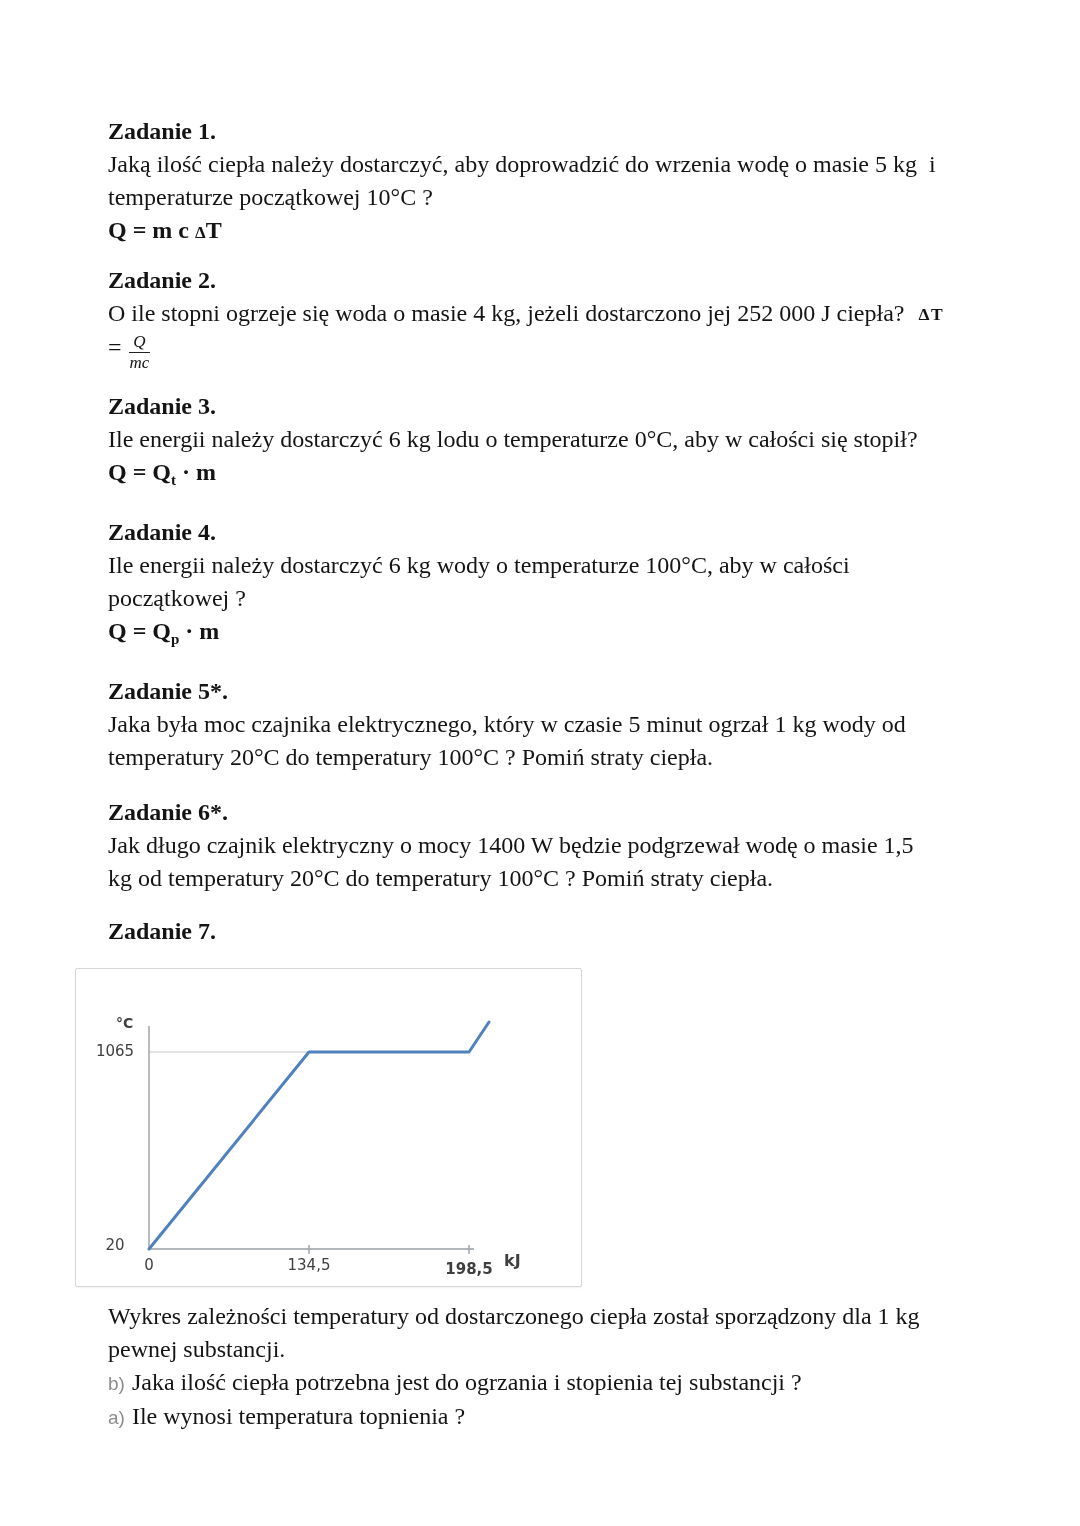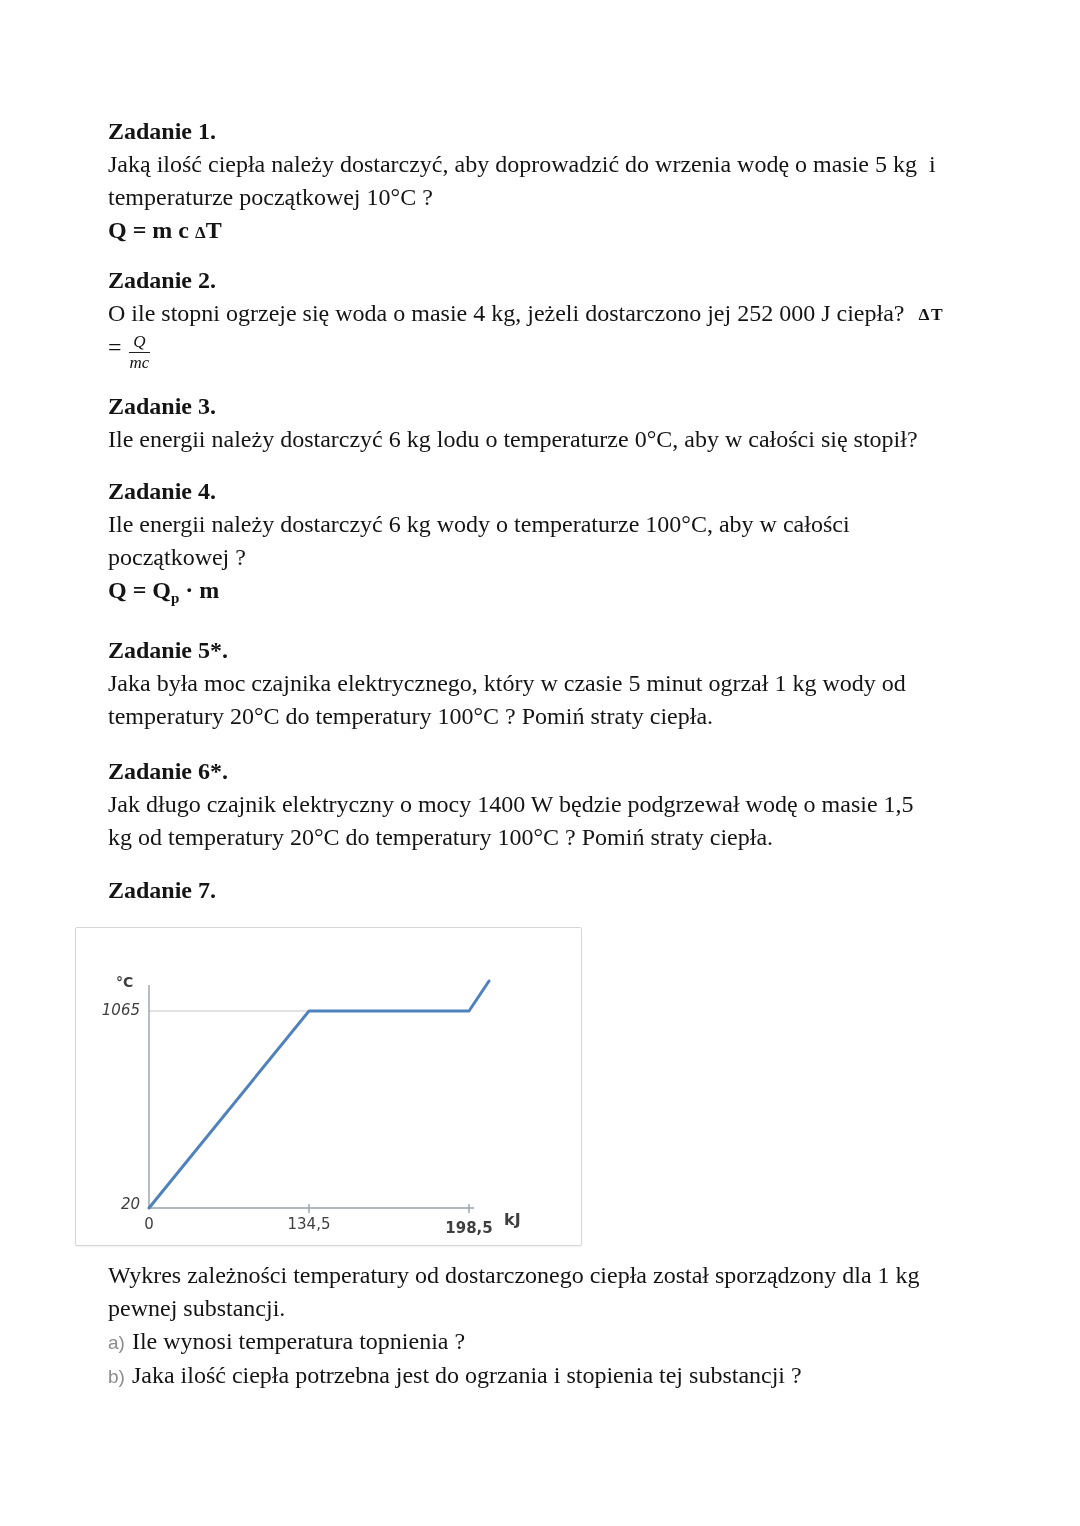--- a/index.html
+++ b/index.html
@@ -22,21 +22,21 @@
   .frac .den{padding:0 2px;}
   
   .chart-box{
     position:relative;width:505px;height:317px;margin-left:-33px;
     background:#fff;border:1.5px solid #d6d6d6;border-radius:2px;
     box-shadow:0 1px 2px rgba(0,0,0,0.06);
     font-family:"DejaVu Sans", sans-serif;color:#3f3f3f;
   }
   .chart-box svg{position:absolute;left:0;top:0;}
   .chart-label{position:absolute;font-size:15px;line-height:16px;}
-  .lbl-right{text-align:right;width:50px;font-style:italic;}
+  .lbl-right{text-align:center;width:50px;}
   .lbl-center{text-align:center;width:84px;}
   .lbl-bold{font-weight:bold;font-size:16px;}
   .axis{fill:none;stroke:#9aa0a6;stroke-width:1.4;}
   .grid{fill:none;stroke:#c6c6c6;stroke-width:1;}
   .series{fill:none;stroke:#4f81bd;stroke-width:3;stroke-linejoin:round;stroke-linecap:round;}
   
   .q-line{font-size:24px;line-height:33px;white-space:pre;}
   .q-marker{font-family:"Liberation Sans", sans-serif;font-size:19px;color:#8c8c8c;margin-right:7px;}
   
   .mb15{margin-bottom:15px;} .mb10{margin-bottom:10px;}
@@ -63,20 +63,21 @@
         <span class="frac">
           <span class="num">Q</span>
           <span class="den">mc</span>
         </span>
       </div>
     </div>
 
     <div class="task mb19">
       <div class="task-title">Zadanie 3.</div>
       <div class="tline">Ile energii należy dostarczyć 6 kg lodu o temperaturze 0°C, aby w całości się stopił?</div>
+      <div class="formula"><span>Q = Q</span><sub>t</sub><span> · m</span></div>
     </div>
 
     <div class="task mb19">
       <div class="task-title">Zadanie 4.</div>
       <div class="tline">Ile energii należy dostarczyć 6 kg wody o temperaturze 100°C, aby w całości</div>
       <div class="tline">początkowej ?</div>
       <div class="formula"><span>Q = Q</span><sub>p</sub><span> · m</span></div>
     </div>
 
     <div class="task mb22">
@@ -108,18 +109,18 @@
         <div class="chart-label lbl-right" style="left:14px;top:268px;">20</div>
         <div class="chart-label lbl-center" style="left:31px;top:288px;">0</div>
         <div class="chart-label lbl-center" style="left:191px;top:288px;">134,5</div>
         <div class="chart-label lbl-center" style="left:351px;top:292px;font-weight:bold;">198,5</div>
         <div class="chart-label lbl-bold" style="left:428px;top:284px;">kJ</div>
       </div>
 
       <div class="tline">Wykres zależności temperatury od dostarczonego ciepła został sporządzony dla 1 kg</div>
       <div class="tline">pewnej substancji.</div>
 
+      <div class="q-line"><span class="q-marker">b)</span><span>Jaka ilość ciepła potrzebna jest do ogrzania i stopienia tej substancji ?</span></div>
       <div class="q-line"><span class="q-marker">a)</span><span>Ile wynosi temperatura topnienia ?</span></div>
-      <div class="q-line"><span class="q-marker">b)</span><span>Jaka ilość ciepła potrzebna jest do ogrzania i stopienia tej substancji ?</span></div>
     </div>
 
   </div>
 </div>
 
 </body></html>

